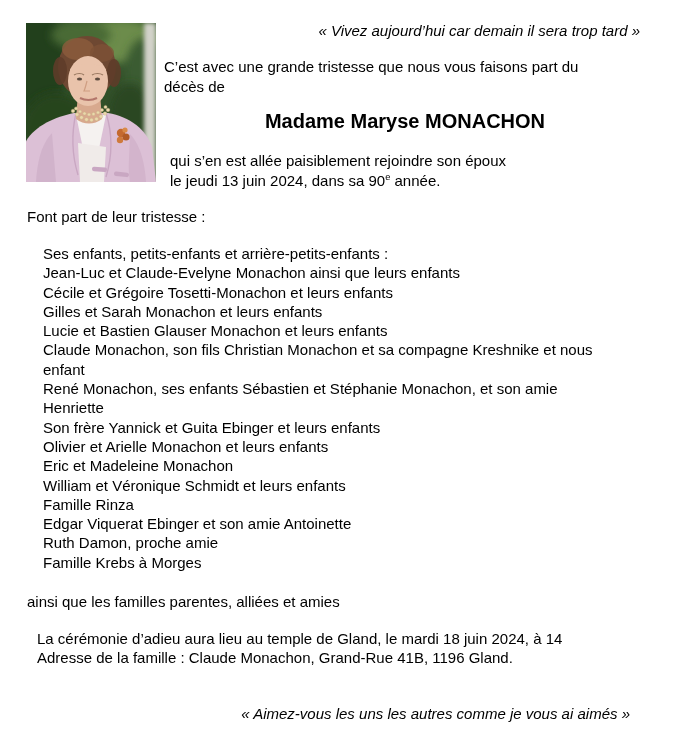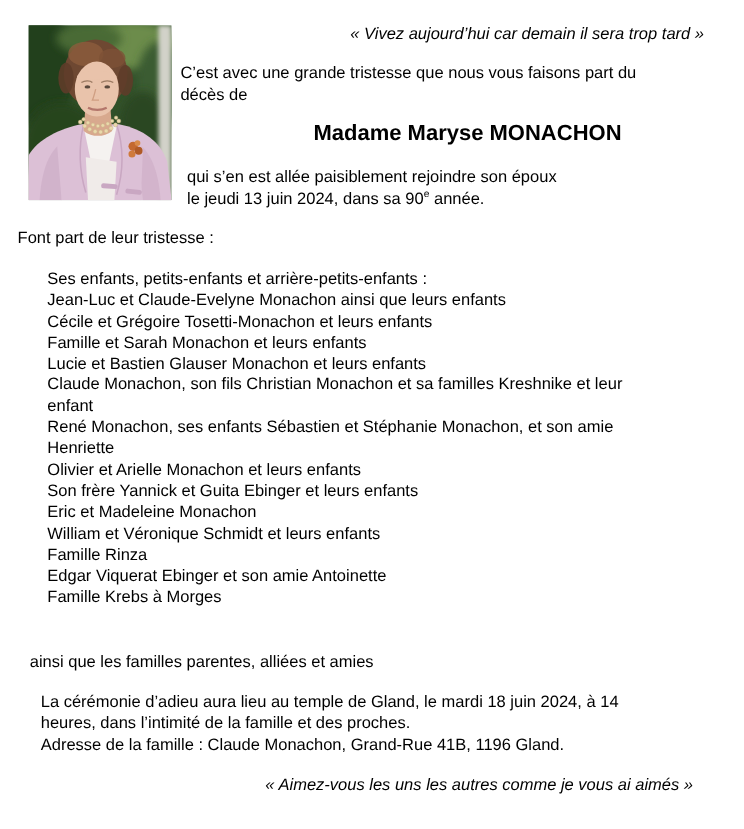--- a/index.html
+++ b/index.html
@@ -20,23 +20,23 @@
   .center { text-align: center; }
   .b { font-weight: 400; }
   sup { font-size: 0.62em; line-height: 0; vertical-align: super; }
 
   #photo-frame { left: 26px; top: 23px; width: 130px; height: 159px; }
   #photo-frame svg { display: block; width: 130px; height: 159px; }
 
   #top-quote   { left: 170px; top: 21px;  width: 470px; }
   #intro       { left: 164px; top: 57px; }
   #name-head   { left: 155px; top: 108px; width: 500px;
-                 font-weight: 700; font-size: 20px; line-height: 26px; padding-left: 20px; }
+                 font-weight: 700; font-size: 20px; line-height: 26px; }
   #passing     { left: 170px; top: 151px; }
-  #font-part   { left: 16px;  top: 207px; }
+  #font-part   { left: 27px;  top: 207px; }
   #family-list { left: 27px;  top: 244px; line-height: 19.3px; margin-left: 16px; }
   #families    { left: 27px;  top: 592px; }
   #ceremony    { left: 37px;  top: 629px; line-height: 19.3px; }
   #bottom-quote{ left: 27px;  top: 704px; width: 603px; }
 </style>
 </head>
 <body>
 
 <div id="photo-frame" class="abs">
   <svg viewBox="0 0 130 159" aria-hidden="true">
@@ -140,36 +140,36 @@
     <div><span>qui s’en est allée paisiblement rejoindre son époux</span></div>
     <div><span>le jeudi 13 juin 2024, dans sa 90</span><sup>e</sup><span> année.</span></div>
   </div>
 
 <div id="font-part" class="abs">Font part de leur tristesse :</div>
 
 <div id="family-list" class="abs">
     <div><span>Ses enfants, petits-enfants et arrière-petits-enfants :</span></div>
     <div><span>Jean-Luc et Claude-Evelyne </span><span class="b">Monachon</span><span> ainsi que leurs enfants</span></div>
     <div><span>Cécile et Grégoire </span><span class="b">Tosetti-Monachon</span><span> et leurs enfants</span></div>
-    <div><span>Famille et Sarah </span><span class="b">Monachon</span><span> et leurs enfants</span></div>
+    <div><span>Gilles et Sarah </span><span class="b">Monachon</span><span> et leurs enfants</span></div>
     <div><span>Lucie et Bastien </span><span class="b">Glauser Monachon</span><span> et leurs enfants</span></div>
-    <div><span>Claude </span><span class="b">Monachon</span><span>, son fils Christian </span><span class="b">Monachon</span><span> et sa familles Kreshnike et leur</span></div>
+    <div><span>Claude </span><span class="b">Monachon</span><span>, son fils Christian </span><span class="b">Monachon</span><span> et sa compagne Kreshnike et nous</span></div>
     <div><span>enfant</span></div>
     <div><span>René </span><span class="b">Monachon</span><span>, ses enfants Sébastien et Stéphanie </span><span class="b">Monachon</span><span>, et son amie</span></div>
     <div><span>Henriette</span></div>
+    <div><span>Son frère Yannick et Guita </span><span class="b">Ebinger</span><span> et leurs enfants</span></div>
     <div><span>Olivier et Arielle </span><span class="b">Monachon</span><span> et leurs enfants</span></div>
-    <div><span>Son frère Yannick et Guita </span><span class="b">Ebinger</span><span> et leurs enfants</span></div>
     <div><span>Eric et Madeleine </span><span class="b">Monachon</span></div>
     <div><span>William et Véronique </span><span class="b">Schmidt</span><span> et leurs enfants</span></div>
     <div><span>Famille </span><span class="b">Rinza</span></div>
     <div><span>Edgar </span><span class="b">Viquerat Ebinger</span><span> et son amie Antoinette</span></div>
+    <div><span>Ruth </span><span class="b">Damon</span><span>, proche amie</span></div>
     <div><span>Famille </span><span class="b">Krebs</span><span> à Morges</span></div>
   </div>
 
 <div id="families" class="abs">ainsi que les familles parentes, alliées et amies</div>
 
 <div id="ceremony" class="abs">
     <div><span>La cérémonie d’adieu aura lieu au temple de Gland, le mardi 18 juin 2024, à 14</span></div>
-    <div><span>heures, </span><span class="b">dans l’intimité de la famille et des proches</span><span>.</span></div>
     <div><span>Adresse de la famille : Claude Monachon, Grand-Rue 41B, 1196 </span><span class="b">Gland</span><span>.</span></div>
   </div>
 
 <div id="bottom-quote" class="abs italic right">« Aimez-vous les uns les autres comme je vous ai aimés »</div>
 
 </body></html>

